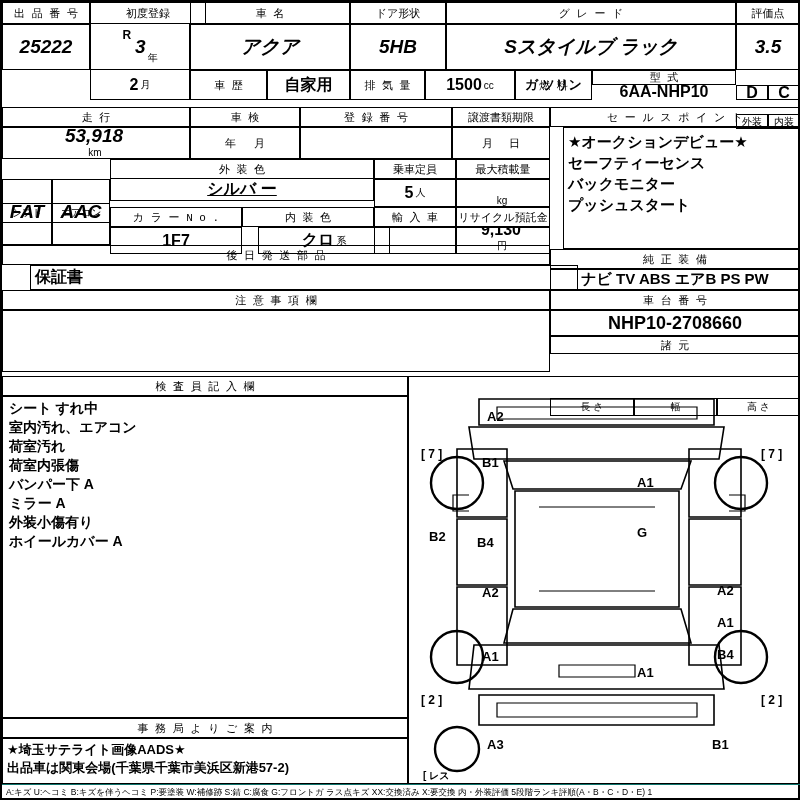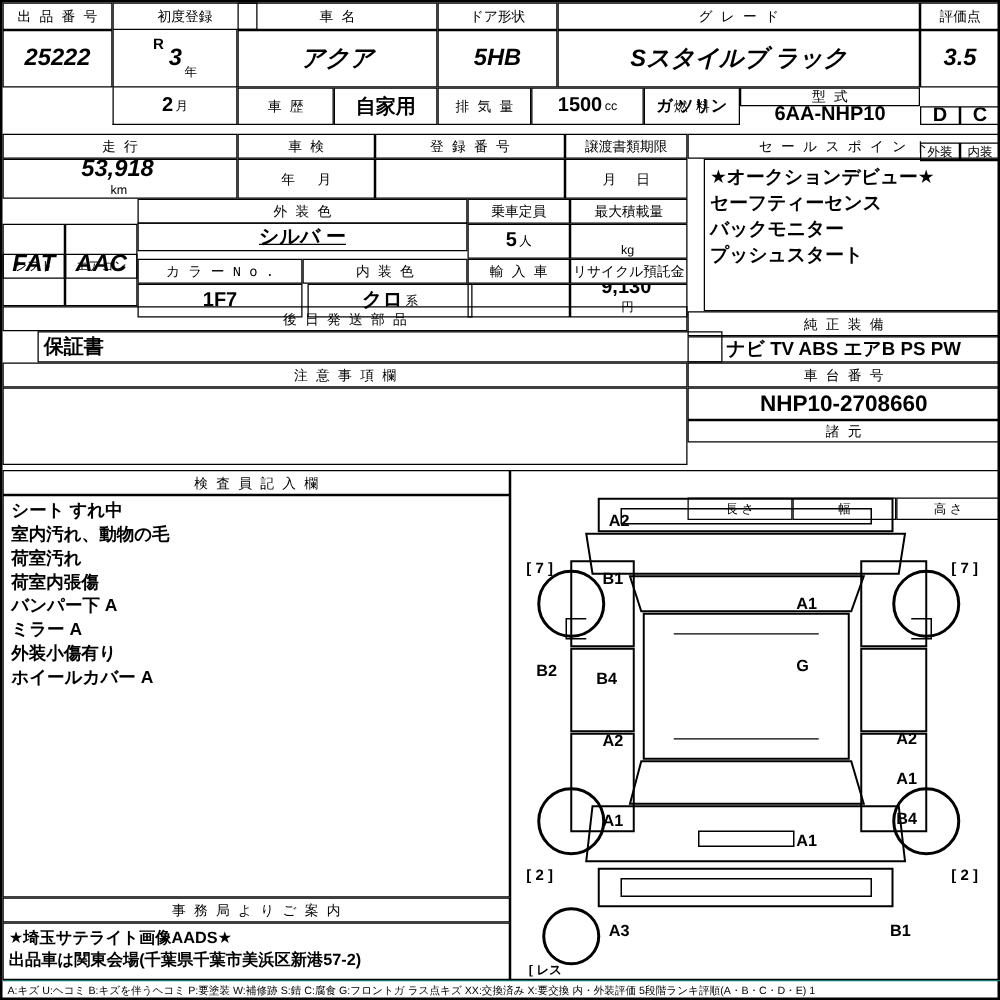--- a/index.html
+++ b/index.html
@@ -178,21 +178,21 @@
     </div>
   <div class="cell lbl" style="left:108px;top:205px;width:132px;height:20px;">
       <span>カ ラ ー N o .</span>
     </div>
   <div class="cell lbl" style="left:240px;top:205px;width:132px;height:20px;">
       <span>内 装 色</span>
     </div>
   <div class="cell val-m" style="left:108px;top:225px;width:132px;height:27px;">
       <span>1F7</span>
     </div>
-  <div class="cell val-m" style="left:244px;top:225px;width:132px;height:27px;align-items:center;">
+  <div class="cell val-m" style="left:256px;top:225px;width:132px;height:27px;align-items:center;">
     <span>クロ</span>
       <span class="sub">系</span>
   </div>
 
   <div class="cell lbl" style="left:372px;top:157px;width:82px;height:20px;">
       <span>乗車定員</span>
     </div>
   <div class="cell" style="left:372px;top:177px;width:82px;height:28px;">
     <span class="val-m">5</span>
       <span class="sub">人</span>
@@ -257,21 +257,21 @@
     </div>
   <div class="cell lbl-s" style="left:715px;top:352px;width:83px;height:18px;">
       <span>高 さ</span>
     </div>
 
   <div class="cell lbl" style="left:0;top:374px;width:406px;height:20px;">
       <span>検 査 員 記 入 欄</span>
     </div>
   <div class="cell col list" style="left:0;top:394px;width:406px;height:322px;">
     <div>シート すれ中</div>
-    <div>室内汚れ、動物の毛</div>
+    <div>室内汚れ、エアコン</div>
     <div>荷室汚れ</div>
     <div>荷室内張傷</div>
     <div>バンパー下 A</div>
     <div>ミラー A</div>
     <div>外装小傷有り</div>
     <div>ホイールカバー A</div>
   </div>
 
   <div class="cell lbl" style="left:0;top:716px;width:406px;height:20px;">
       <span>事 務 局 よ り ご 案 内</span>

